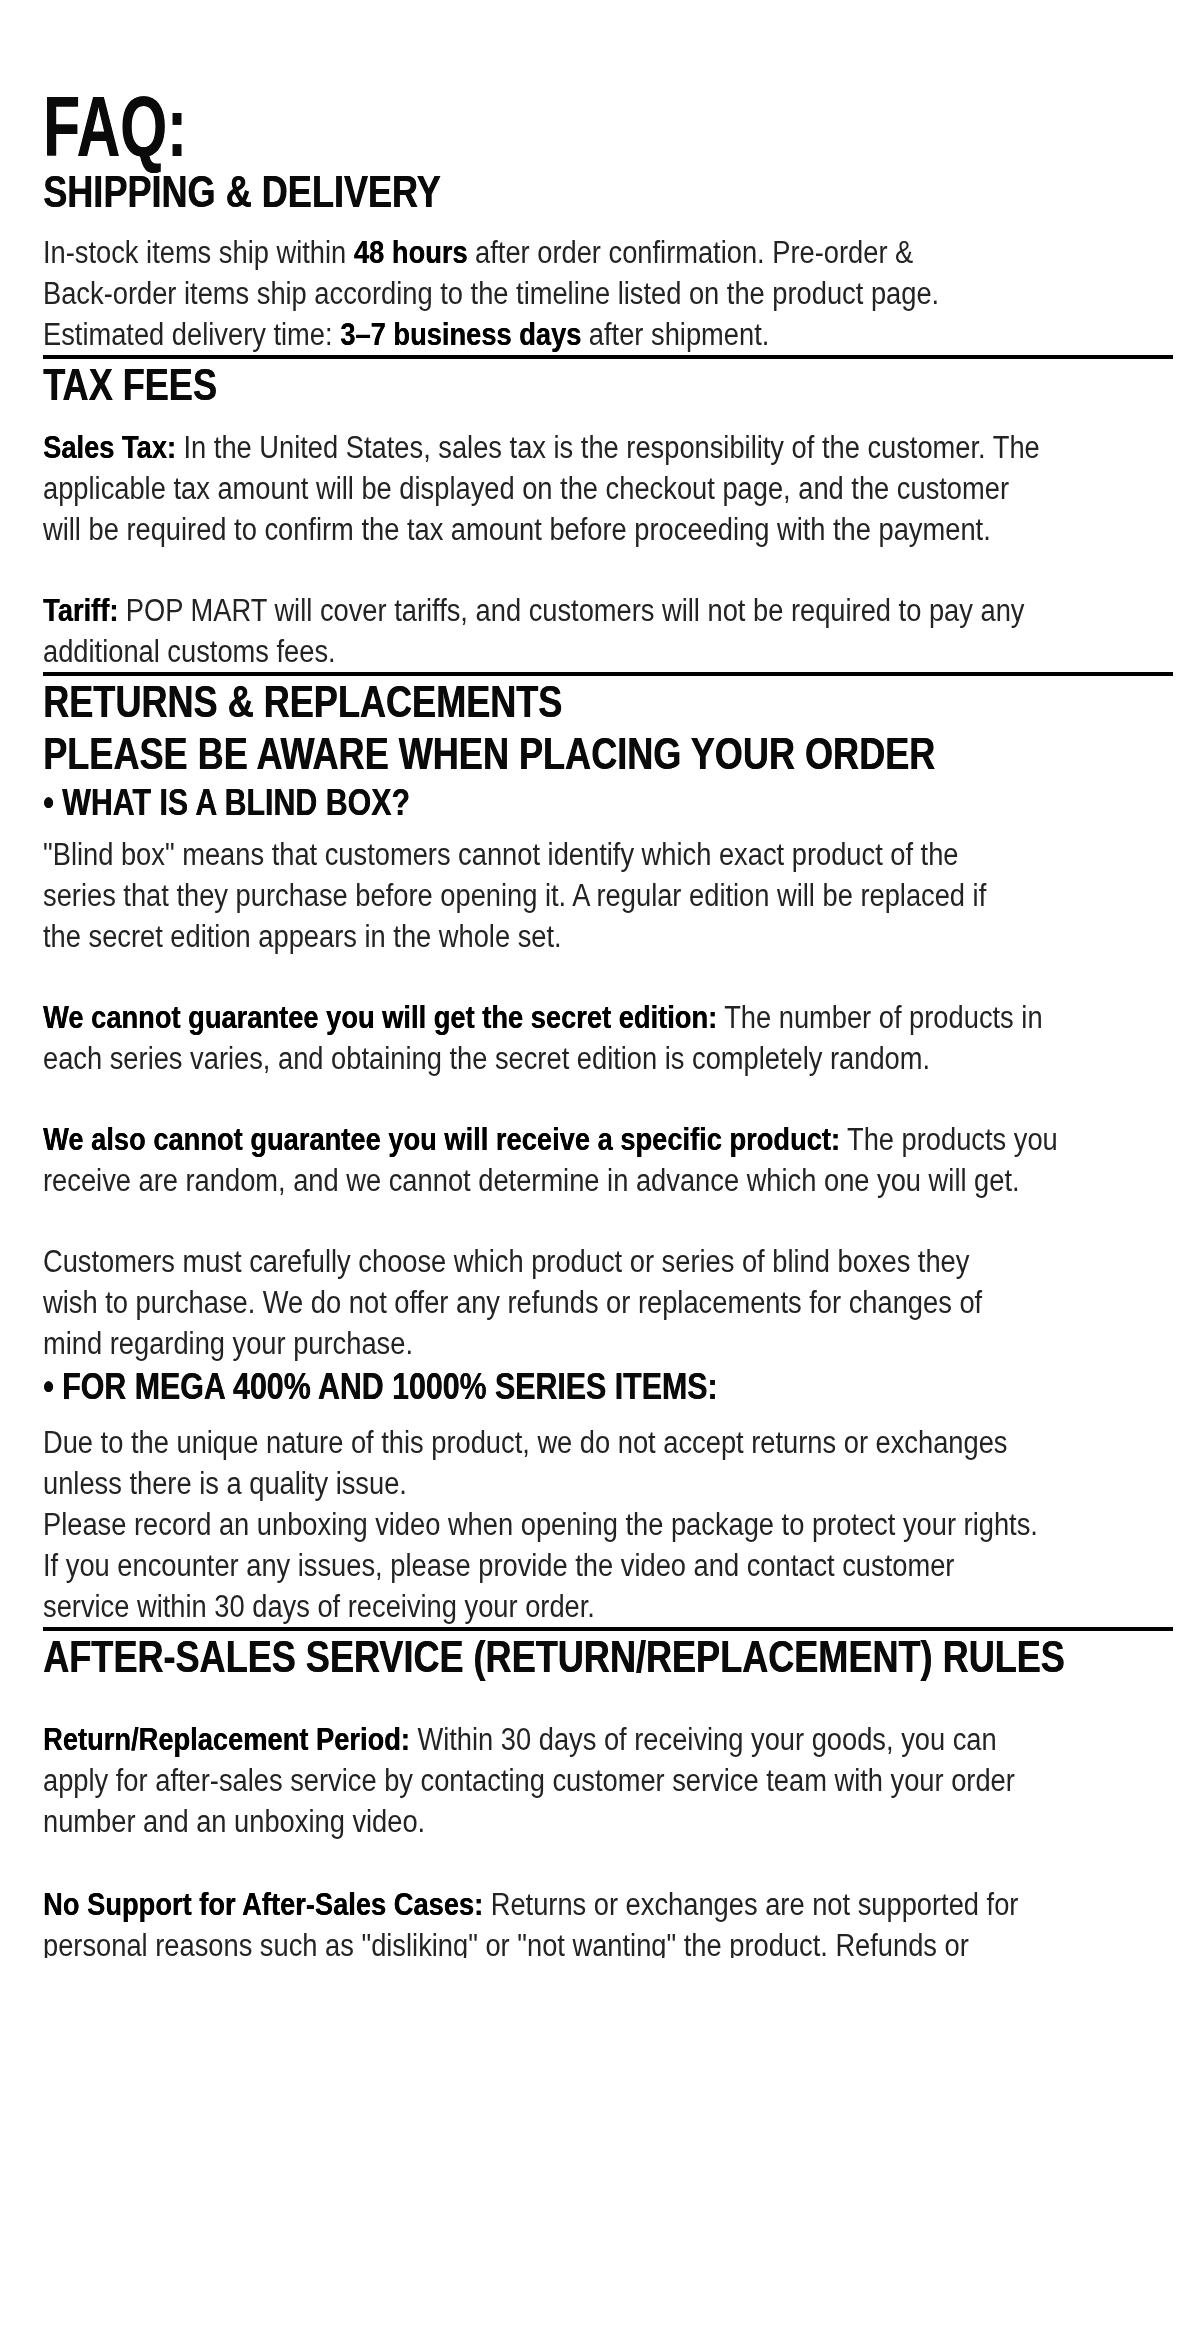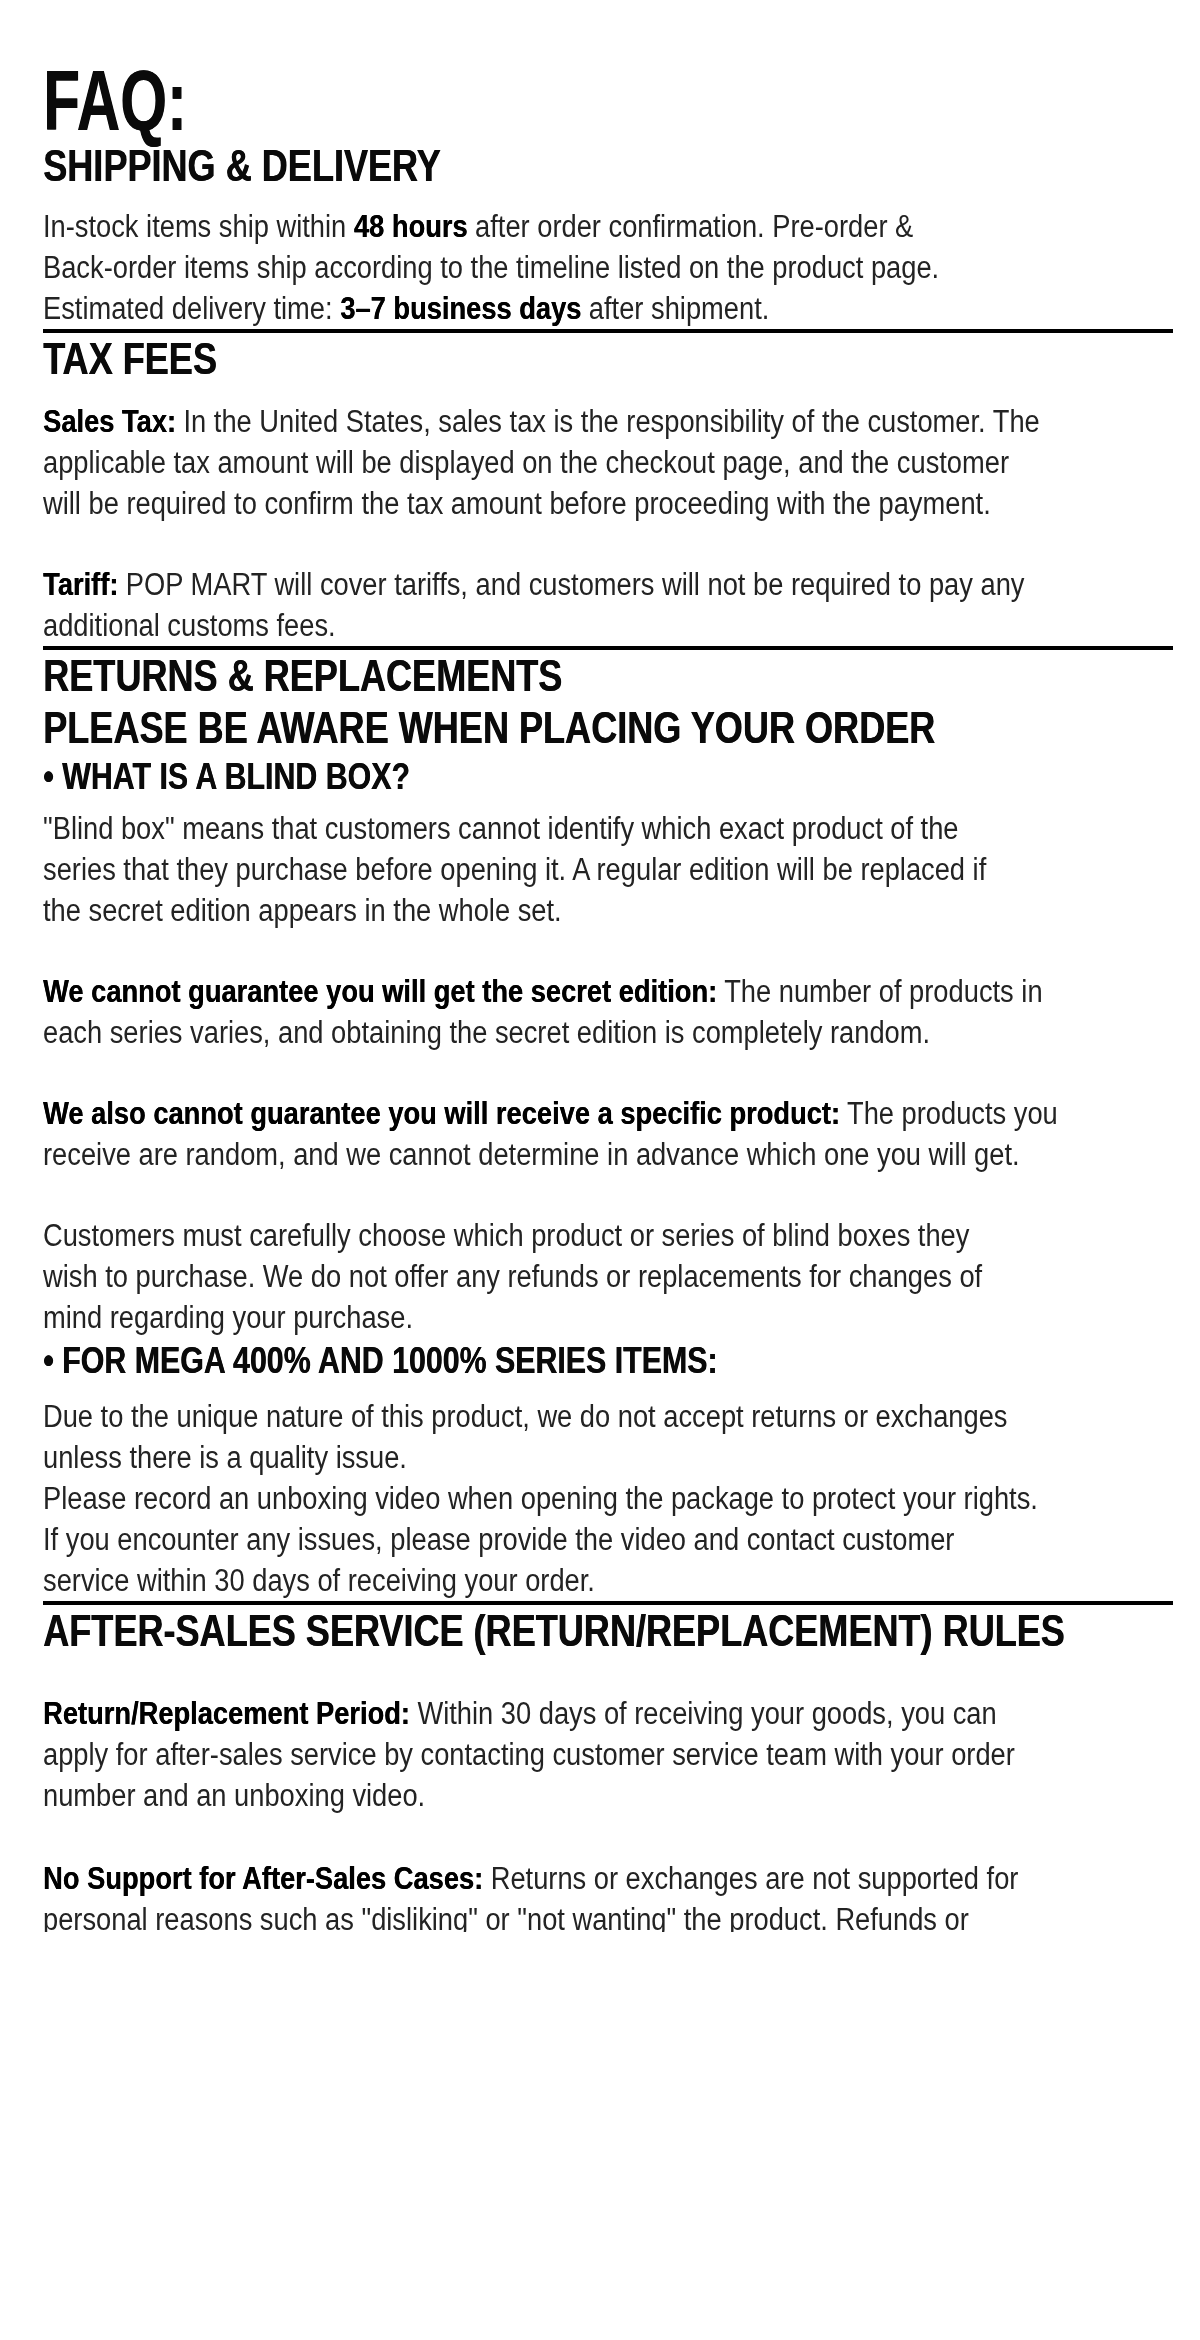--- a/index.html
+++ b/index.html
@@ -4,20 +4,21 @@
 <style>
   html,body { margin:0; padding:0; background:#ffffff; }
   .page {
     position:relative;
     width:1200px;
     height:1932px;
     background:#ffffff;
     overflow:hidden;
     font-family:"Liberation Sans", sans-serif;
     color:#232323;
+    margin-top:26px;
   }
   .inner { padding:60px 0 0 43px; }
 
   h1.faq-title {
     margin:0;
     font-family:"Liberation Sans", sans-serif;
     font-weight:700;
     font-size:86px;
     line-height:80px;
     color:#0a0a0a;

